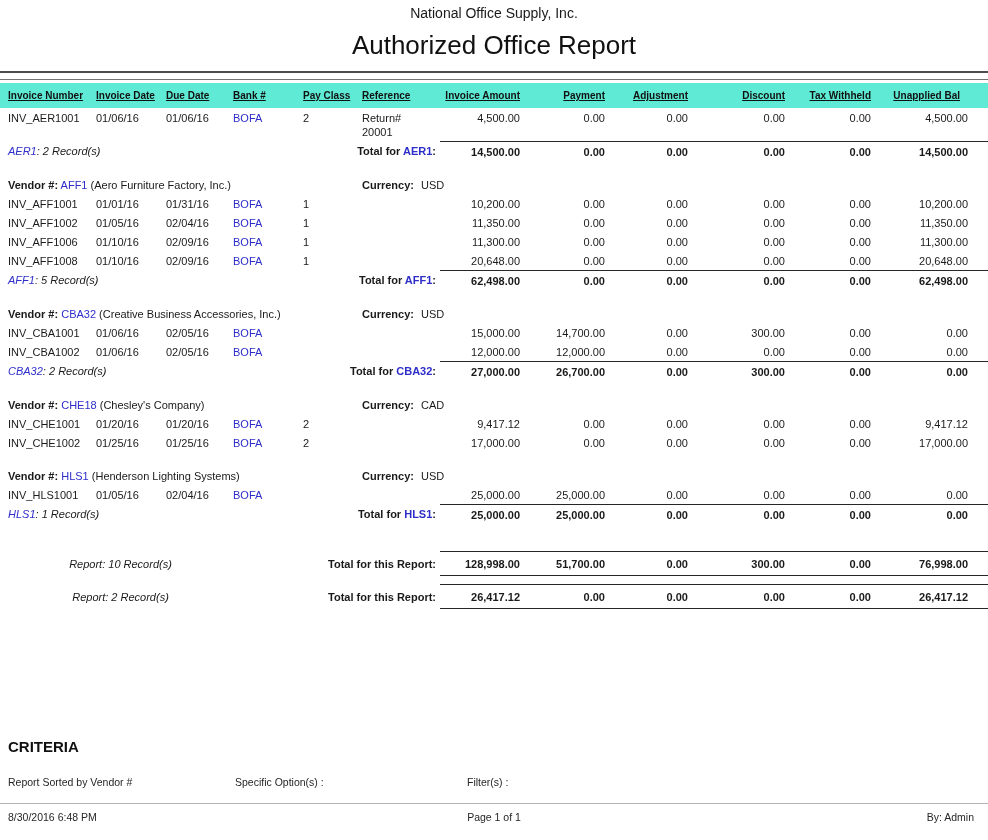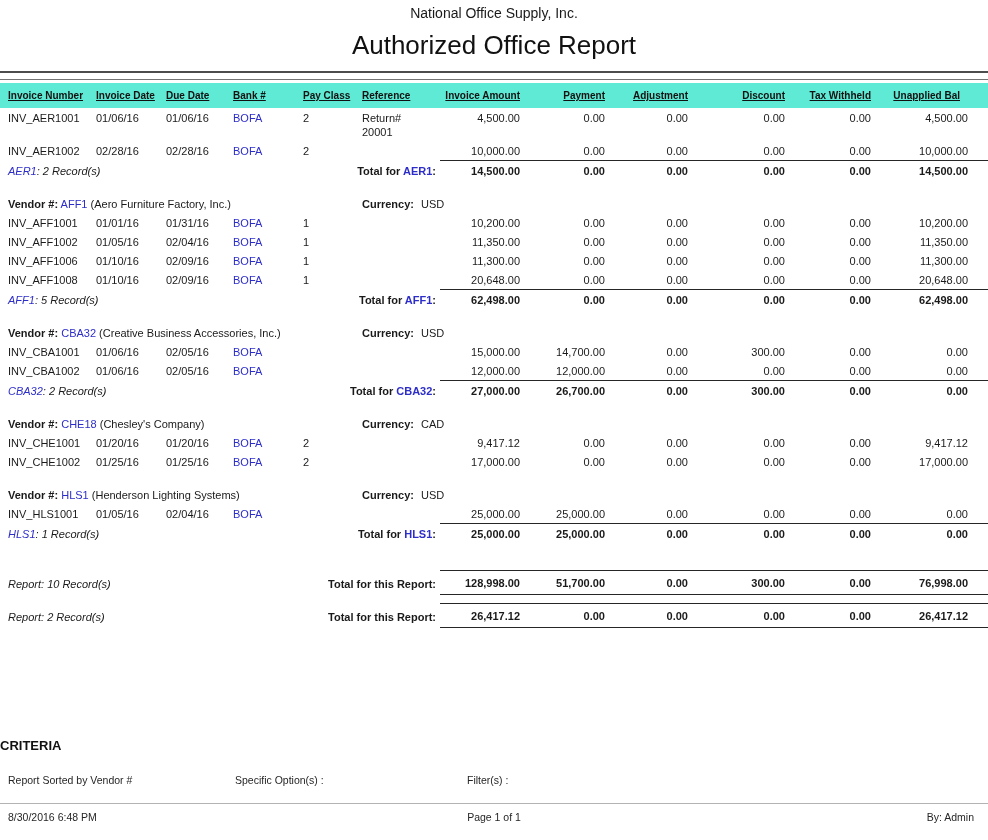--- a/index.html
+++ b/index.html
@@ -32,26 +32,26 @@
   .b { font-weight:bold; }
   .blue { color:#2d2dc9; }
   .it { font-style:italic; }
   .sp { margin-left:4px; }
   tr.total td { font-weight:bold; }
   tr.total td.records { font-weight:normal; font-style:italic; padding-left:8px; }
   tr.total td.tlabel { text-align:right; padding-right:4px; }
   tr.total td.num { border-top:1px solid #262626; }
   tr.gap td { height:27px; padding:0; }
   tr.rtotal td { font-weight:bold; }
-  tr.rtotal td.records { font-weight:normal; font-style:italic; padding-left:8px; padding-top:6px;}
+  tr.rtotal td.records { font-weight:normal; font-style:italic; padding-left:8px; padding-top:6px;text-align:center;}
   tr.rtotal td.tlabel { text-align:right; padding-right:4px; padding-top:6px;}
   tr.rtotal td.num { border-top:1px solid #262626; border-bottom:1px solid #262626; padding-top:5px; padding-bottom:4px;}
   tr.rgap td { height:8px; padding:0; }
   .criteria { position:absolute; left:0; right:0; top:738px; }
-  .criteria-h { font-size:13px; font-weight:bold; color:#111; }
+  .criteria-h { font-size:15px; font-weight:bold; padding-left:8px; color:#111; }
   .criteria-row { position:relative; height:14px; margin-top:21px; font-size:10.5px; color:#262626; }
   .cr1 { position:absolute; left:8px; } .cr2 { position:absolute; left:235px; } .cr3 { position:absolute; left:467px; }
   .pfoot { position:absolute; left:0; right:0; top:803px; border-top:1px solid #b3b3b3; }
   .pfoot-row { position:relative; height:16px; margin-top:7px; font-size:10.5px; color:#262626; }
   .pf-l { position:absolute; left:8px; } .pf-c { position:absolute; left:0; right:0; text-align:center; }
   .pf-r { position:absolute; right:14px; }
 </style>
 </head>
 <body>
 
@@ -102,34 +102,20 @@
         <td>2</td>
         <td class="ref">Return#
 20001</td>
         <td class="num">4,500.00</td>
         <td class="num">0.00</td>
         <td class="num">0.00</td>
         <td class="num">0.00</td>
         <td class="num">0.00</td>
         <td class="num last">4,500.00</td>
       </tr>
-      <tr>
-        <td class="c1">INV_AER1002</td>
-        <td>02/28/16</td>
-        <td>02/28/16</td>
-        <td class="blue">BOFA</td>
-        <td>2</td>
-        <td class="ref"></td>
-        <td class="num">10,000.00</td>
-        <td class="num">0.00</td>
-        <td class="num">0.00</td>
-        <td class="num">0.00</td>
-        <td class="num">0.00</td>
-        <td class="num last">10,000.00</td>
-      </tr>
       <tr class="total">
         <td class="records" colspan="3">
           <span class="blue it">AER1</span><span class="it">: 2 Record(s)</span>
         </td>
         <td class="tlabel" colspan="3">
           <span>Total for</span>
           <span class="blue">AER1</span><span>:</span>
         </td>
         <td class="num">14,500.00</td>
         <td class="num">0.00</td>

